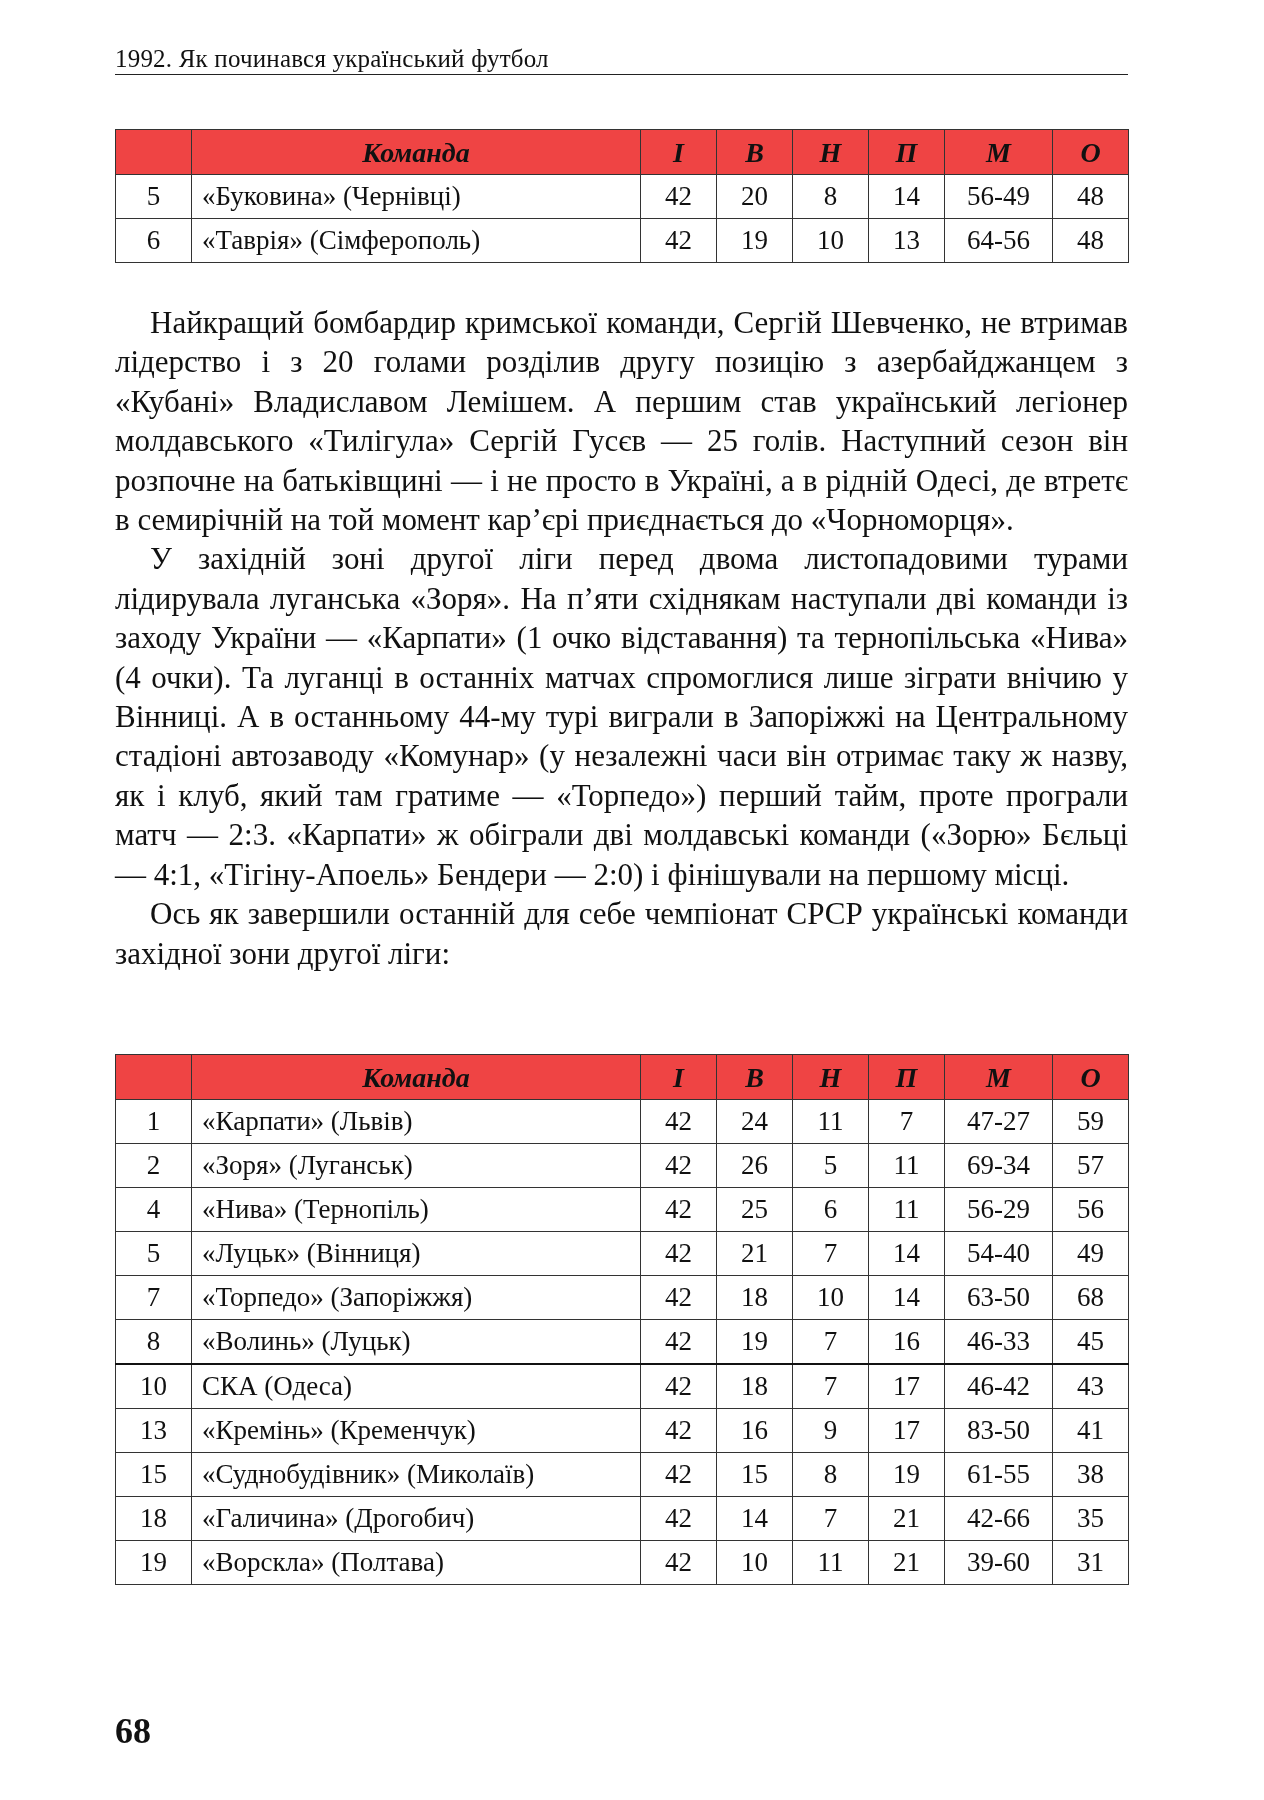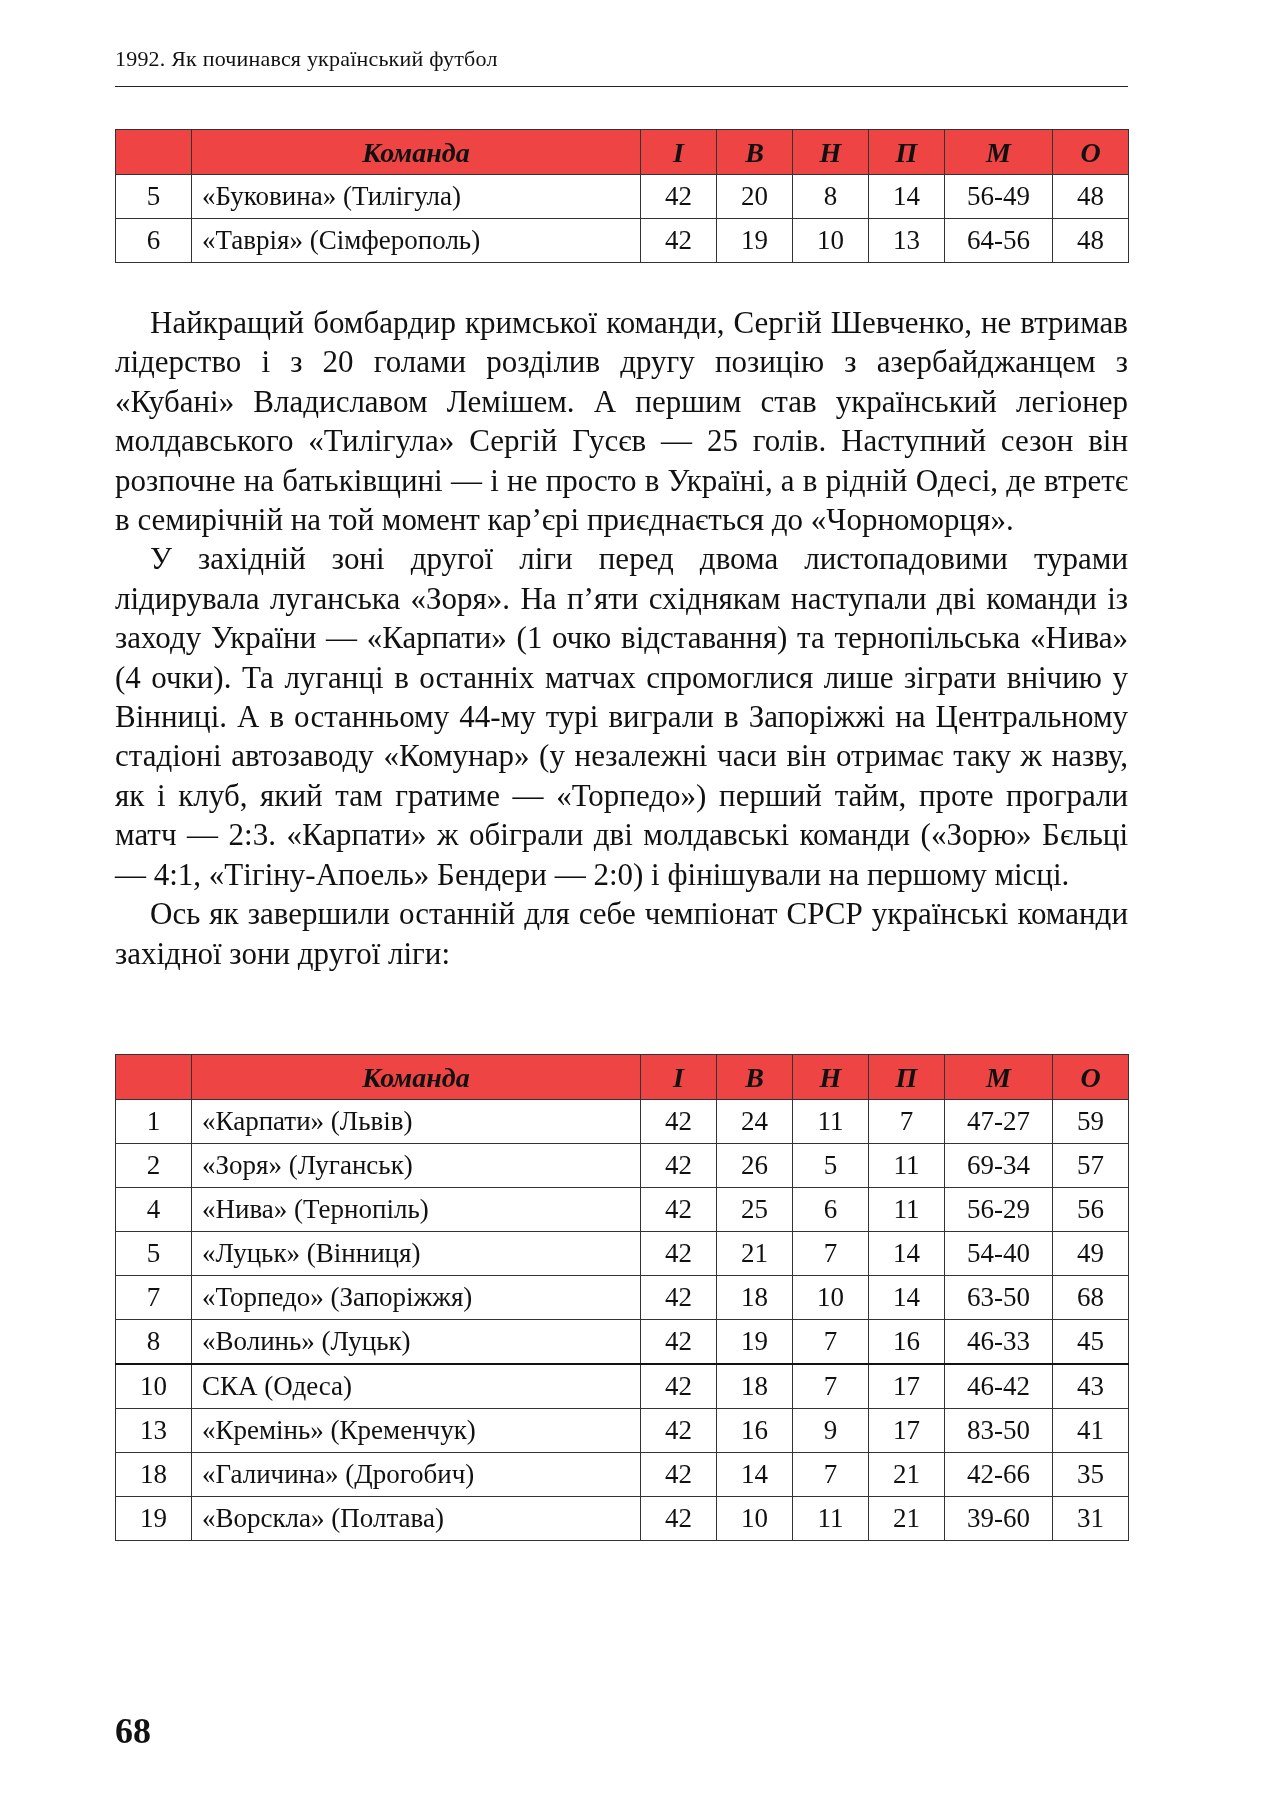--- a/index.html
+++ b/index.html
@@ -3,23 +3,23 @@
   <meta charset="utf-8">
   <style>
     html, body { margin: 0; padding: 0; background: #ffffff; }
     body {
       width: 1264px; height: 1800px; position: relative; overflow: hidden;
       font-family: "Liberation Serif", "DejaVu Serif", serif;
       color: #111111;
     }
     .running-header {
       position: absolute; left: 115px; top: 44px; width: 1013px;
-      font-size: 22px; line-height: 30px;
+      font-size: 25px; line-height: 30px;
       border-bottom: 1.5px solid #222;
-      padding-bottom: 12px;
+      padding-bottom: 0;
       letter-spacing: 0.2px;
     }
     table.standings {
       position: absolute; left: 115px; width: 1013px;
       border-collapse: collapse; table-layout: fixed;
       font-size: 27px;
     }
     table.standings th, table.standings td {
       border: 1.5px solid #333;
       height: 43px; padding: 0; text-align: center; vertical-align: middle;
@@ -76,21 +76,21 @@
       <th>В</th>
       <th>Н</th>
       <th>П</th>
       <th>М</th>
       <th>О</th>
     </tr>
   </thead>
   <tbody>
       <tr>
         <td>5</td>
-        <td class="team">«Буковина» (Тилігула)</td>
+        <td class="team">«Буковина» (Чернівці)</td>
         <td>42</td>
         <td>20</td>
         <td>8</td>
         <td>14</td>
         <td>56-49</td>
         <td>48</td>
       </tr>
       <tr>
         <td>6</td>
         <td class="team">«Таврія» (Сімферополь)</td>
@@ -208,20 +208,30 @@
         <td>13</td>
         <td class="team">«Кремінь» (Кременчук)</td>
         <td>42</td>
         <td>16</td>
         <td>9</td>
         <td>17</td>
         <td>83-50</td>
         <td>41</td>
       </tr>
       <tr>
+        <td>15</td>
+        <td class="team">«Суднобудівник» (Миколаїв)</td>
+        <td>42</td>
+        <td>15</td>
+        <td>8</td>
+        <td>19</td>
+        <td>61-55</td>
+        <td>38</td>
+      </tr>
+      <tr>
         <td>18</td>
         <td class="team">«Галичина» (Дрогобич)</td>
         <td>42</td>
         <td>14</td>
         <td>7</td>
         <td>21</td>
         <td>42-66</td>
         <td>35</td>
       </tr>
       <tr>

